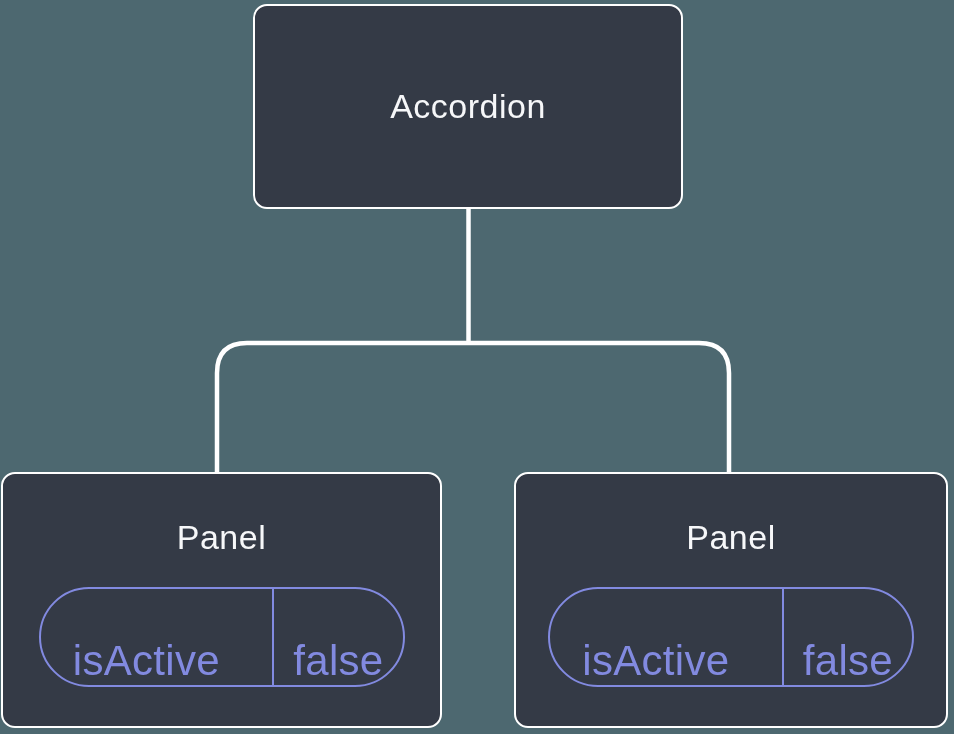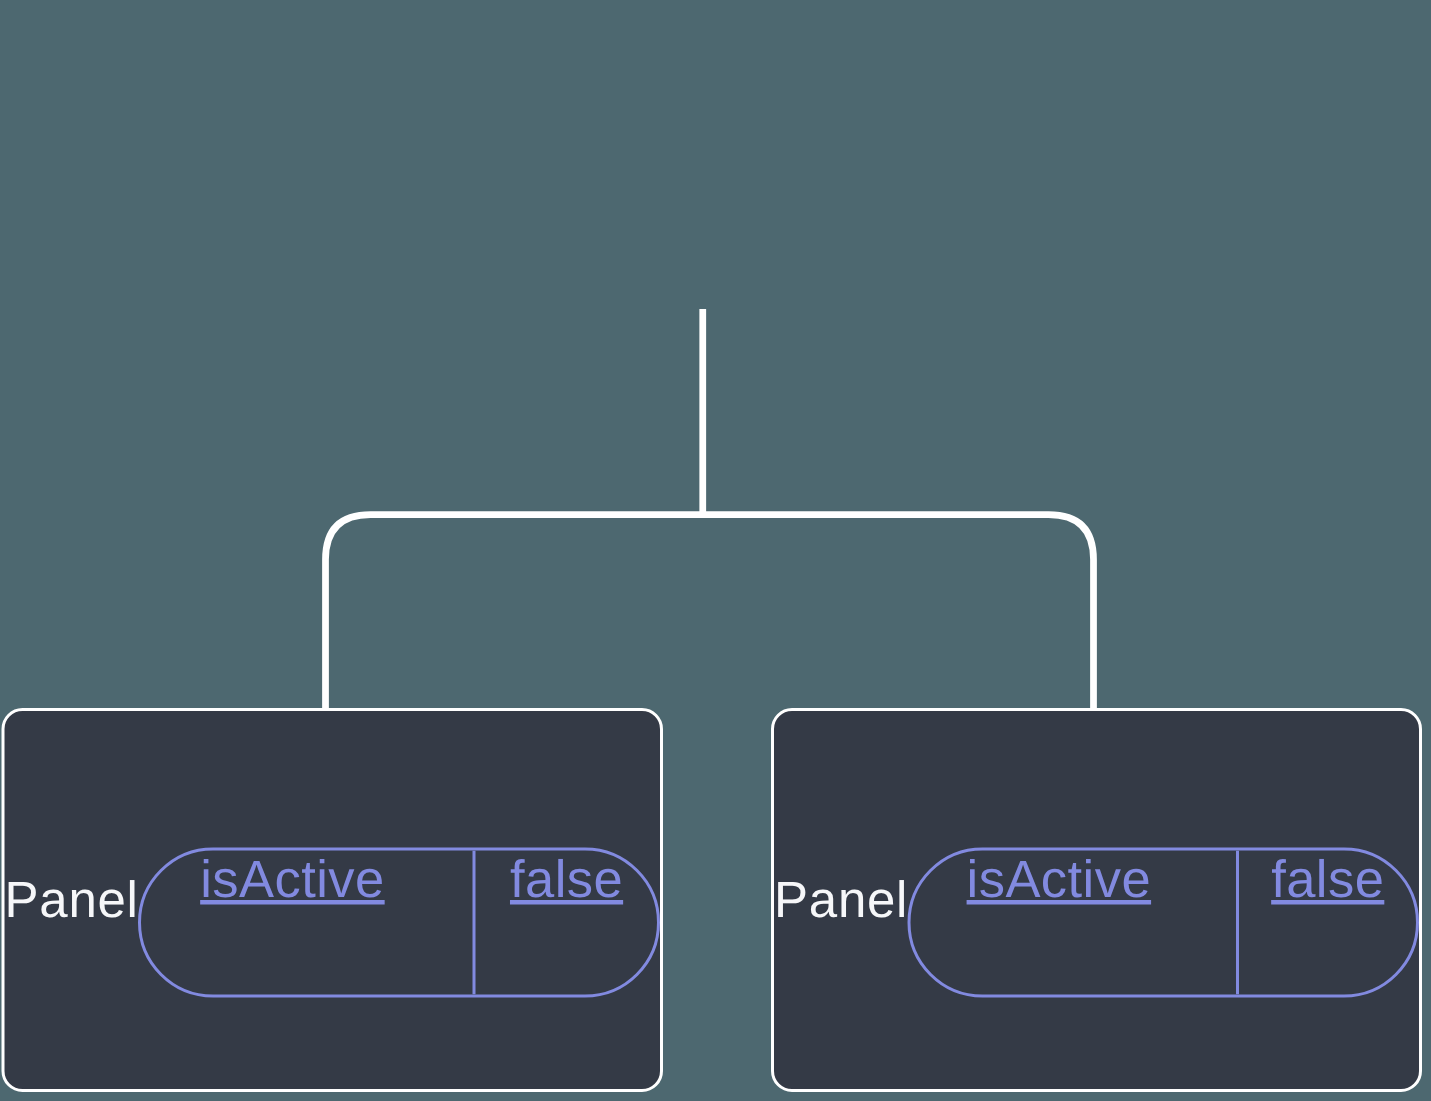--- a/index.html
+++ b/index.html
@@ -51,58 +51,61 @@
   .node-title{
     font-size:34px;
     font-weight:500;
     letter-spacing:0.5px;
     color:var(--node-text);
   }
   .node-panel{
     top:472px;
     height:256px;
     display:flex;
-    flex-direction:row;
+    flex-direction:column;
     align-items:center;
+    padding-top:44px;
   }
   .node-panel-left{ left:1px;  width:441px; }
   .node-panel-right{ left:514px; width:434px; }
   .state-pill{
     box-sizing:border-box;
     margin-top:30px;
     width:366px;
     height:100px;
     border:2px solid var(--state-accent);
     border-radius:50px;
     display:flex;
     align-items:stretch;
     overflow:hidden;
   }
   .state-cell{
     display:flex;
-    align-items:flex-start;
+    align-items:flex-end;
     justify-content:center;
-    font-size:35px;
+    font-size:42px;
     letter-spacing:0.3px;
     color:var(--state-accent);
-    text-decoration:underline;
   }
   .state-cell-name{ flex:0 0 58.5%; }
   .state-cell-value{ flex:1 1 auto; border-left:2px solid var(--state-accent);margin-left:20px; }
 </style>
 </head>
 <body>
 
 <div class="stage">
 
   <svg class="connectors" viewBox="0 0 954 734" xmlns="http://www.w3.org/2000/svg" aria-hidden="true">
     <path d="M468.5 206 L468.5 345"></path>
     <path d="M217 473 L217 373 Q217 343 247 343 L699 343 Q729 343 729 373 L729 473"></path>
   </svg>
 
+  <div class="node node-root">
+    <span class="node-title">Accordion</span>
+  </div>
 
   <div class="node node-panel node-panel-left">
     <span class="node-title">Panel</span>
     <div class="state-pill">
       <span class="state-cell state-cell-name">
         <span>isActive</span>
       </span>
       <span class="state-cell state-cell-value">
         <span>false</span>
       </span>

